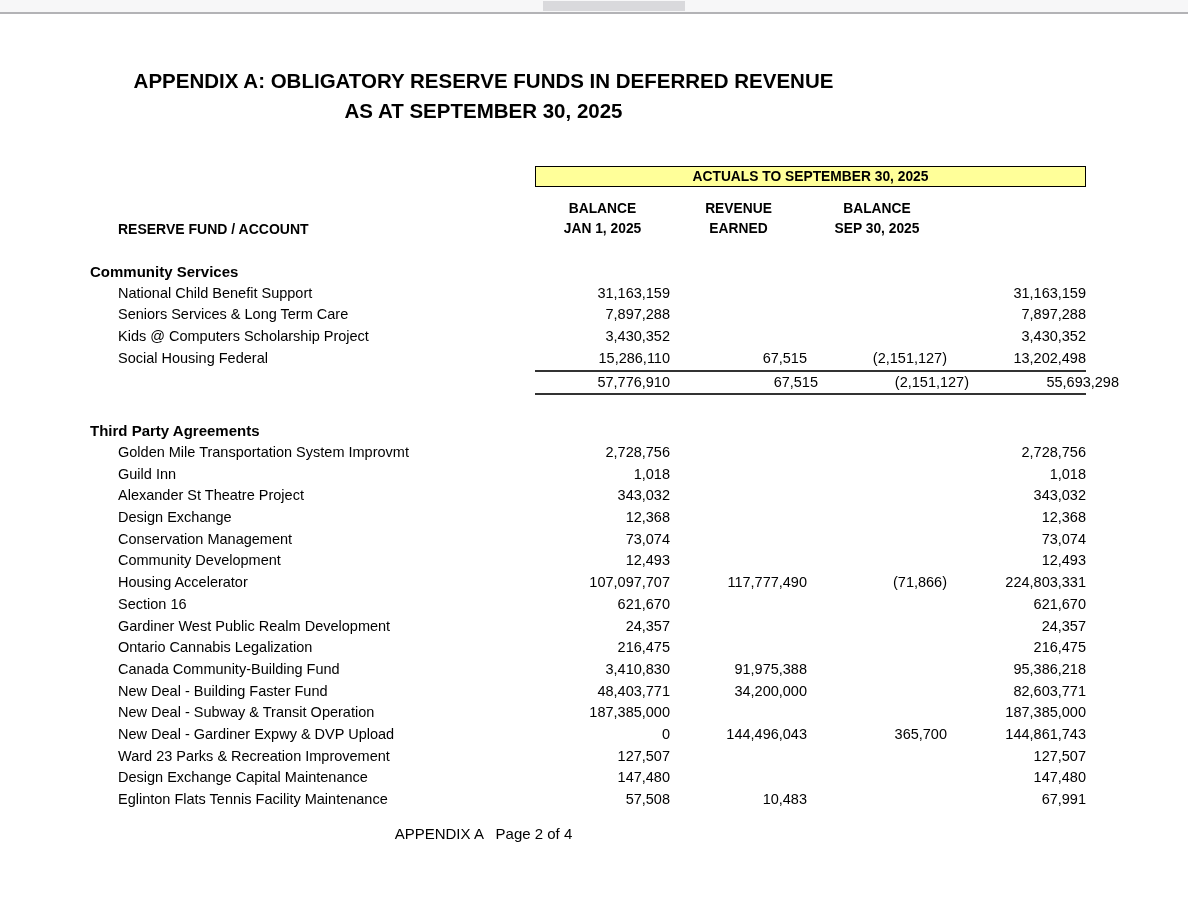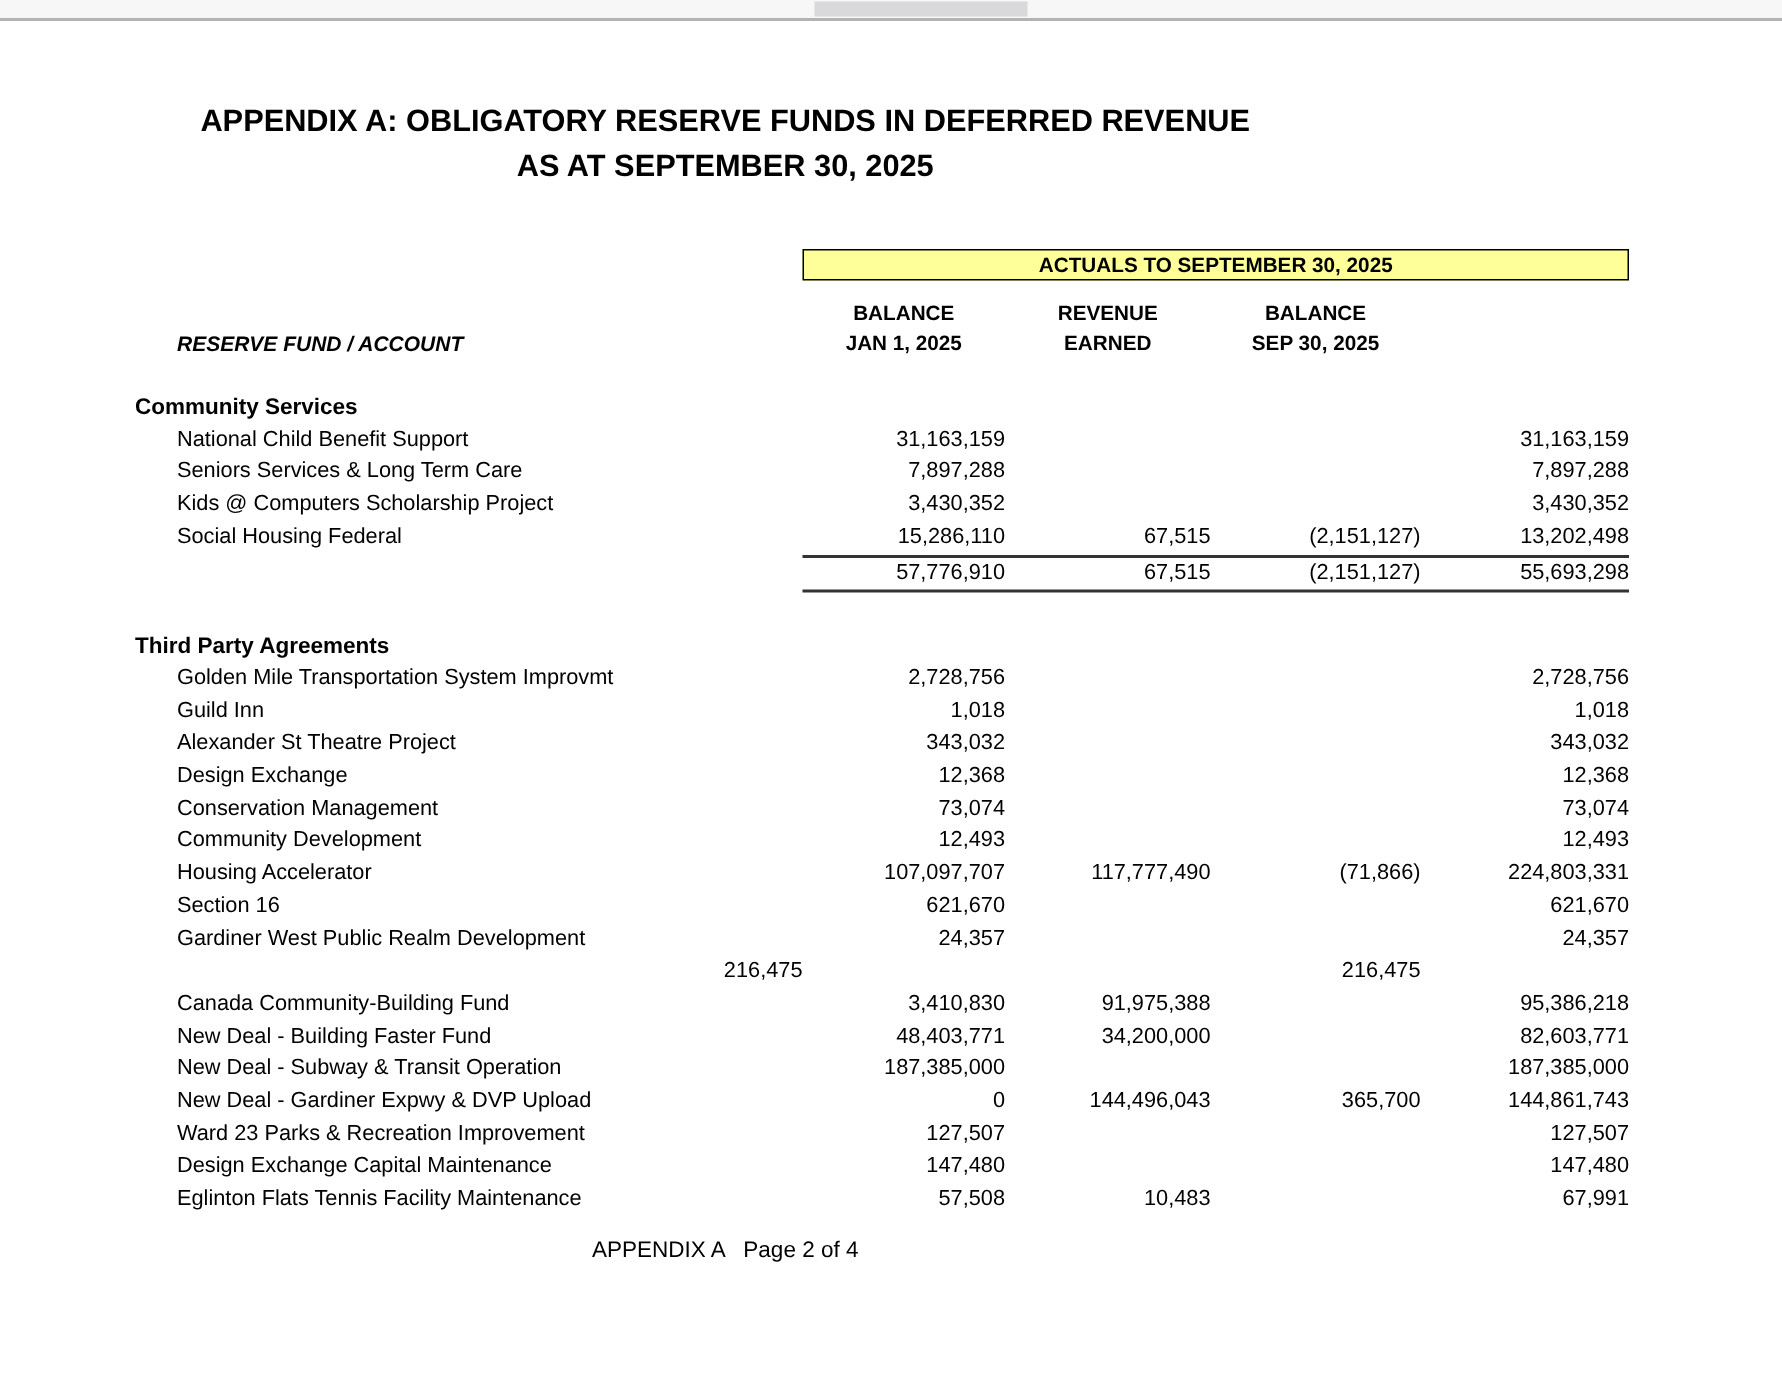--- a/index.html
+++ b/index.html
@@ -18,33 +18,33 @@
 
   .table{margin-left:90px;width:996px;}
   .row{display:grid;grid-template-columns:445px 135px 137px 140px 139px;}
 
   .banner-row{margin-top:40px;}
   .banner{grid-column:2/6;background:#ffff99;border:1.5px solid #000;text-align:center;font-weight:bold;font-size:13.8px;height:19px;line-height:19px;}
 
   .header-row{margin-top:12px;}
   .hcell{text-align:center;font-weight:bold;font-size:13.8px;line-height:20px;white-space:nowrap;}
   .hcell div{min-height:20px;}
-  .account-hdr{font-weight:bold;font-size:14px;padding-left:28px;align-self:end;line-height:20px;white-space:nowrap;font-style:italic;}
+  .account-hdr{font-weight:bold;font-size:14px;padding-left:28px;align-self:end;line-height:20px;white-space:nowrap;}
 
   .note-row{margin-top:26px;}
   .note{grid-column:1/6;font-weight:bold;font-style:italic;font-size:16px;line-height:17px;white-space:nowrap;}
 
   .group-head{margin-top:22px;}
   .group-head.gap-large{margin-top:25px;}
   .group-name{grid-column:1/6;font-weight:bold;font-size:15px;line-height:21.7px;white-space:nowrap;}
 
   .item-label{padding-left:28px;font-size:14.5px;line-height:21.7px;white-space:nowrap;}
   .num{text-align:right;font-size:14.5px;line-height:21.7px;white-space:nowrap;}
 
-  .subtotal-wrap{grid-column:2/6;border-top:2px solid #333;border-bottom:2px solid #333;display:grid;grid-template-columns:135px 137px 140px 139px;}
+  .subtotal-wrap{grid-column:2/6;border-top:2px solid #333;border-bottom:2px solid #333;display:grid;grid-template-columns:135px 137px 140px 139px;gap:11px;}
 
   .footer{margin-top:16px;text-align:center;font-size:15px;line-height:14px;white-space:pre;}
 </style>
 </head>
 <body>
 
 <div class="topbar">
   <div class="thumb"></div>
 </div>
 
@@ -179,20 +179,21 @@
           <div class="num">621,670</div>
         </div>
         <div class="row data-row">
           <div class="item-label">Gardiner West Public Realm Development</div>
           <div class="num">24,357</div>
           <div class="num"></div>
           <div class="num"></div>
           <div class="num">24,357</div>
         </div>
         <div class="row data-row">
+          <div class="item-label">Ontario Cannabis Legalization</div>
           <div class="num">216,475</div>
           <div class="num"></div>
           <div class="num"></div>
           <div class="num">216,475</div>
         </div>
         <div class="row data-row">
           <div class="item-label">Canada Community-Building Fund</div>
           <div class="num">3,410,830</div>
           <div class="num">91,975,388</div>
           <div class="num"></div>

